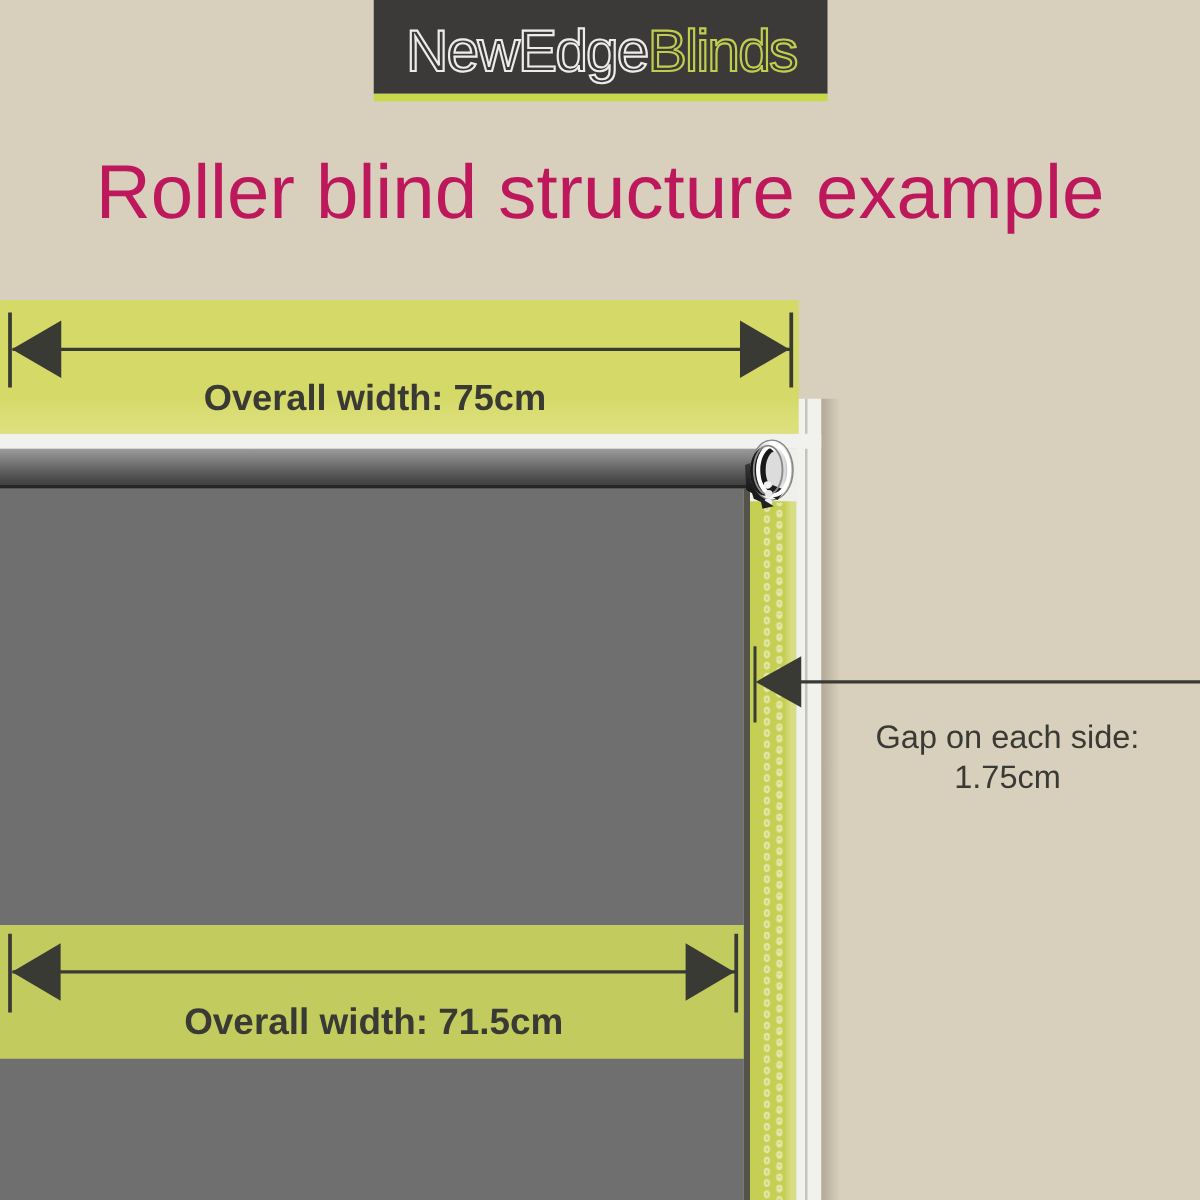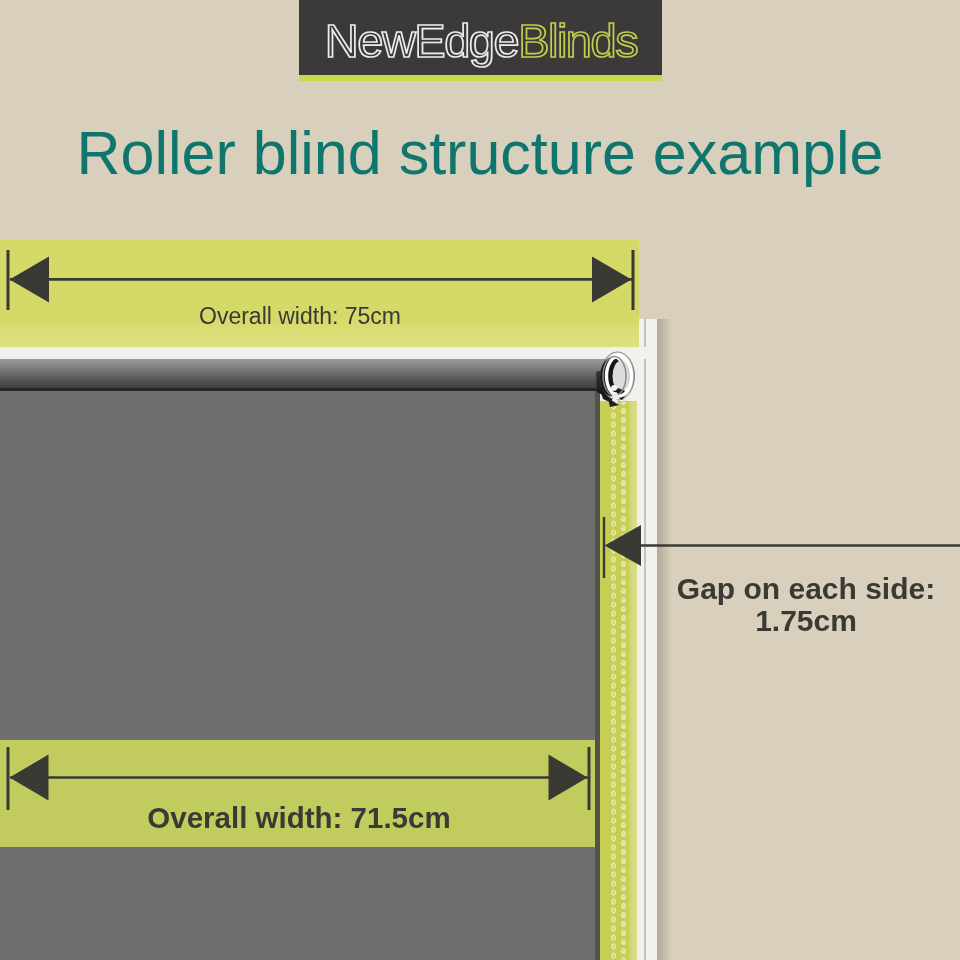--- a/index.html
+++ b/index.html
@@ -45,30 +45,30 @@
   <div class="abs" style="left:0;top:240px;width:639px;height:107px;background:linear-gradient(180deg,#d5d967 0%,#d5d967 72%,#dbde77 88%,#dde07e 100%);"></div>
   <svg class="abs" style="left:0;top:240px;" width="639" height="107" viewBox="0 0 639 107">
     <g stroke="#3a3a35" fill="#3a3a35">
       <line x1="8" y1="10" x2="8" y2="70" stroke-width="3"></line>
       <line x1="633" y1="10" x2="633" y2="70" stroke-width="3"></line>
       <line x1="10" y1="39.4" x2="632" y2="39.4" stroke-width="2.6"></line>
       <path d="M 9.5 39.4 L 49 16.4 L 49 62.4 Z" stroke="none"></path>
       <path d="M 631.5 39.4 L 592 16.4 L 592 62.4 Z" stroke="none"></path>
     </g>
   </svg>
-  <div class="abs" style="left:0;top:303px;width:600px;text-align:center;font-size:23px;font-weight:normal;color:#3a3a35;">Overall width: 75cm</div>
+  <div class="abs" style="left:0;top:303px;width:600px;text-align:center;font-size:29px;font-weight:bold;color:#3a3a35;">Overall width: 75cm</div>
 
   <svg class="abs" style="left:595px;top:510px;" width="365" height="75" viewBox="0 0 365 75">
     <g stroke="#3a3a35" fill="#3a3a35">
       <line x1="9" y1="7" x2="9" y2="68" stroke-width="2.4"></line>
       <line x1="45" y1="35.5" x2="365" y2="35.5" stroke-width="2.6"></line>
       <path d="M 9.5 35.5 L 46 15 L 46 56 Z" stroke="none"></path>
     </g>
   </svg>
-  <div class="abs" style="left:656px;top:573px;width:300px;text-align:center;font-size:30px;font-weight:bold;color:#3a3a35;line-height:32px;">Gap on each side:<br>1.75cm</div>
+  <div class="abs" style="left:656px;top:573px;width:300px;text-align:center;font-size:26px;font-weight:normal;color:#3a3a35;line-height:32px;">Gap on each side:<br>1.75cm</div>
 
   <div class="abs" style="left:0;top:740px;width:595px;height:107px;background:#c2cb5e;"></div>
   <svg class="abs" style="left:0;top:740px;" width="595" height="107" viewBox="0 0 595 107">
     <g stroke="#3a3a35" fill="#3a3a35">
       <line x1="8" y1="7" x2="8" y2="70" stroke-width="3"></line>
       <line x1="589" y1="7" x2="589" y2="70" stroke-width="3"></line>
       <line x1="10" y1="37.5" x2="588" y2="37.5" stroke-width="2.6"></line>
       <path d="M 9.5 37.5 L 48.5 14.5 L 48.5 60.5 Z" stroke="none"></path>
       <path d="M 587.5 37.5 L 548.5 14.5 L 548.5 60.5 Z" stroke="none"></path>
     </g>
@@ -107,15 +107,15 @@
     <circle cx="22.5" cy="54" r="3.2" fill="#f0f0f0"></circle>
     <path d="M 16 50 L 27 57 L 18 59 Z" fill="#222222"></path>
   </svg>
 
   <div class="abs" style="left:299px;top:0;width:363px;height:75px;background:#3b3a38;"></div>
   <svg class="abs" style="left:299px;top:0;" width="363" height="75" viewBox="0 0 363 75">
     <text x="182" y="57" text-anchor="middle" font-family="Liberation Sans, sans-serif" font-size="47" letter-spacing="-1.5" fill="none" stroke-width="1.7"><tspan stroke="#edecea">NewEdge</tspan><tspan stroke="#c0ce4f">Blinds</tspan></text>
   </svg>
   <div class="abs" style="left:299px;top:75px;width:363px;height:6px;background:#c8d84b;"></div>
 
-  <div class="abs" style="left:0;top:118px;width:960px;text-align:center;font-size:61px;color:#0f766e;">Roller blind structure example</div>
+  <div class="abs" style="left:0;top:118px;width:960px;text-align:center;font-size:61px;color:#be185d;">Roller blind structure example</div>
 
 </div>
 
 </body></html>

